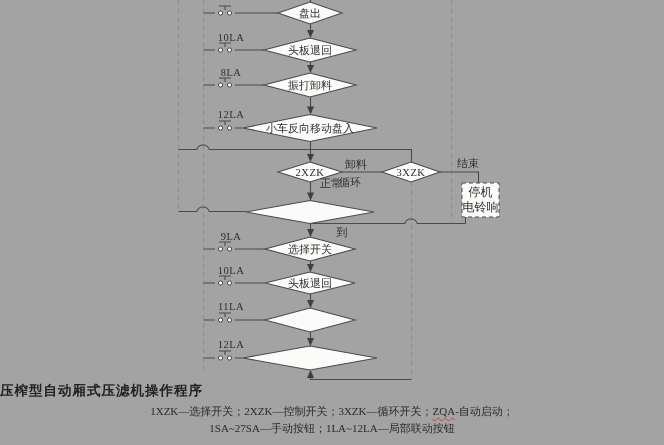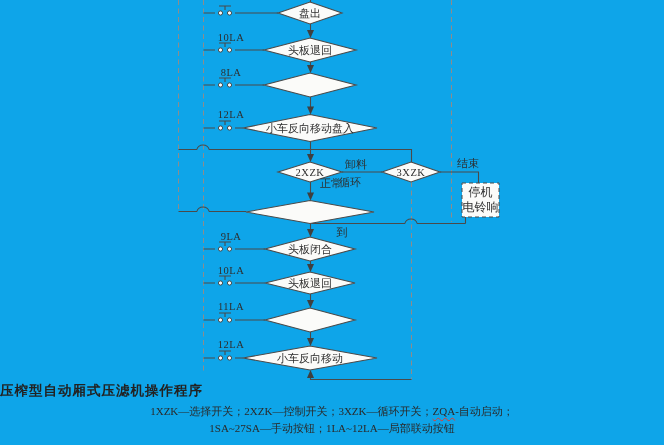--- a/index.html
+++ b/index.html
@@ -1,17 +1,17 @@
 <!DOCTYPE html>
 <html><head>
 <meta charset="utf-8">
 <style>
   html,body{margin:0;padding:0;}
   body{background:#e8e8e8;font-family:"Liberation Sans","DejaVu Sans",sans-serif;}
-  #page{position:relative;width:664px;height:445px;background:#0ea5e9;overflow:hidden;
+  #page{position:relative;width:664px;height:445px;background:#a3a3a3;overflow:hidden;
         font-family:"Liberation Serif","DejaVu Serif",serif;color:#2e2e2e;}
   #page svg{position:absolute;left:0;top:0;}
   .lbl{position:absolute;text-align:center;white-space:nowrap;color:#2e2e2e;}
   .dlabel{font-size:11px;line-height:14px;height:14px;}
   .klabel{font-size:10.5px;line-height:13px;height:13px;letter-spacing:0.5px;}
   .slabel{font-size:10.5px;line-height:13px;height:13px;width:40px;letter-spacing:0.5px;}
   .elabel{font-size:11px;line-height:13px;height:13px;}
   .boxlabel{font-size:12px;line-height:15px;}
   .cap-title{position:absolute;left:0;width:664px;font-size:13.5px;
              font-weight:bold;letter-spacing:1px;color:#222;}
@@ -107,26 +107,26 @@
       <polygon points="307,300 314,300 310.5,308"></polygon>
       <polygon points="307,338 314,338 310.5,346"></polygon>
       <polygon points="307,378 314,378 310.5,370"></polygon>
     </g>
 
     <rect x="462" y="183" width="37" height="34" fill="#fbfbf9" stroke="#4a4a4a" stroke-width="1" stroke-dasharray="4,3"></rect>
   </svg>
 
   <div class="lbl dlabel" style="left:278px;top:6px;width:64px;">盘出</div>
   <div class="lbl dlabel" style="left:264px;top:43px;width:92px;">头板退回</div>
+  <div class="lbl dlabel" style="left:264px;top:78px;width:92px;">振打卸料</div>
   <div class="lbl dlabel" style="left:243px;top:121px;width:134px;">小车反向移动盘入</div>
   <div class="lbl klabel" style="left:278px;top:166px;width:64px;">2XZK</div>
   <div class="lbl klabel" style="left:382px;top:166px;width:58px;">3XZK</div>
-  <div class="lbl dlabel" style="left:265px;top:242px;width:90px;">头板闭合</div>
+  <div class="lbl dlabel" style="left:265px;top:242px;width:90px;">选择开关</div>
   <div class="lbl dlabel" style="left:265px;top:276px;width:90px;">头板退回</div>
-  <div class="lbl dlabel" style="left:243px;top:351px;width:134px;">小车反向移动</div>
 
   <div class="lbl slabel" style="left:211px;top:31px;">10LA</div>
   <div class="lbl slabel" style="left:211px;top:66px;">8LA</div>
   <div class="lbl slabel" style="left:211px;top:108px;">12LA</div>
   <div class="lbl slabel" style="left:211px;top:230px;">9LA</div>
   <div class="lbl slabel" style="left:211px;top:264px;">10LA</div>
   <div class="lbl slabel" style="left:211px;top:300px;">11LA</div>
   <div class="lbl slabel" style="left:211px;top:338px;">12LA</div>
 
   <div class="lbl elabel" style="left:330px;top:135px;width:40px;margin-top:41px;">循环</div>

